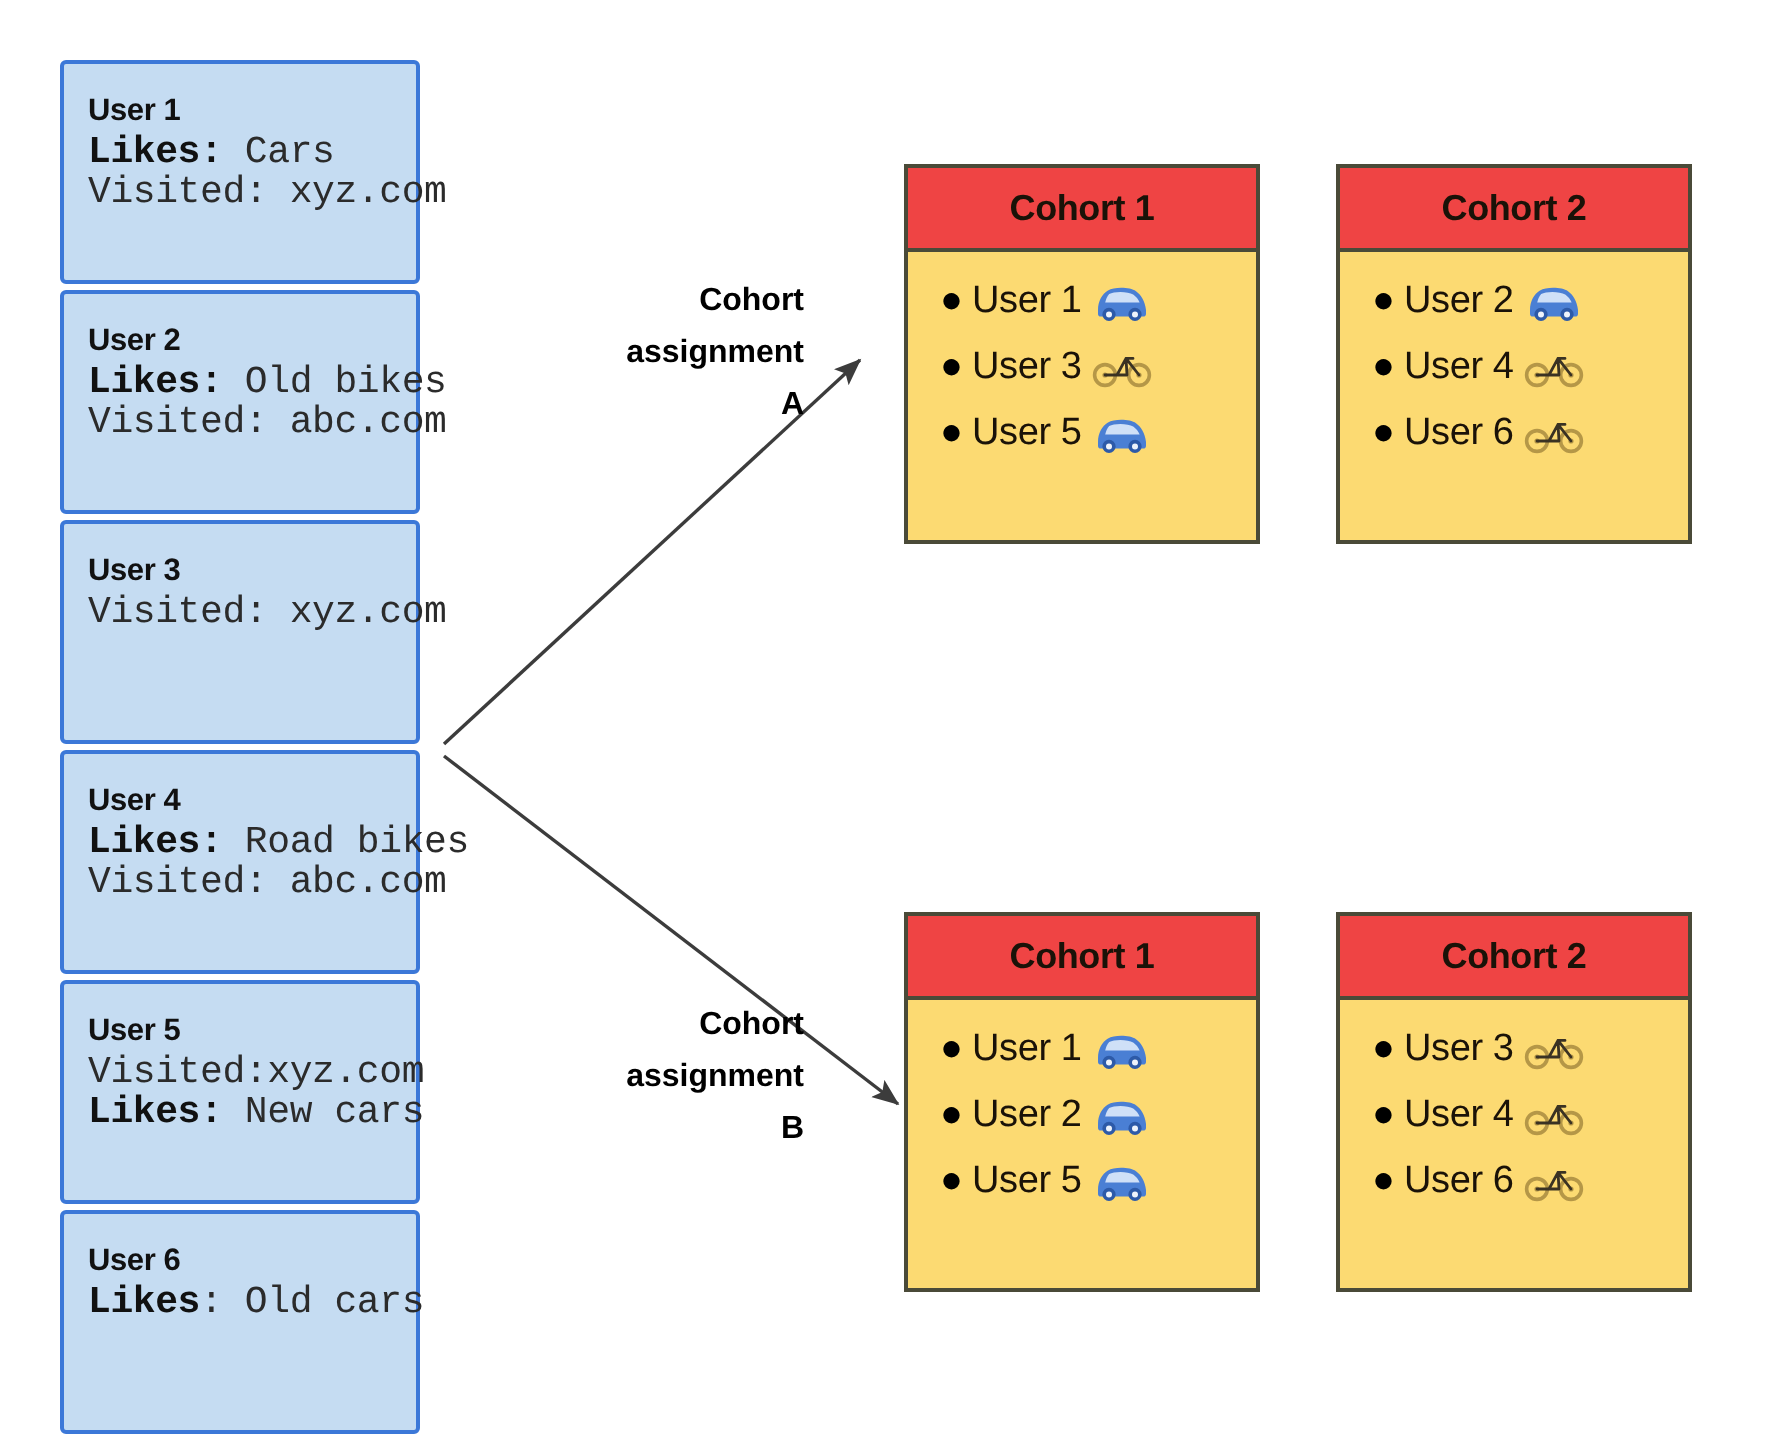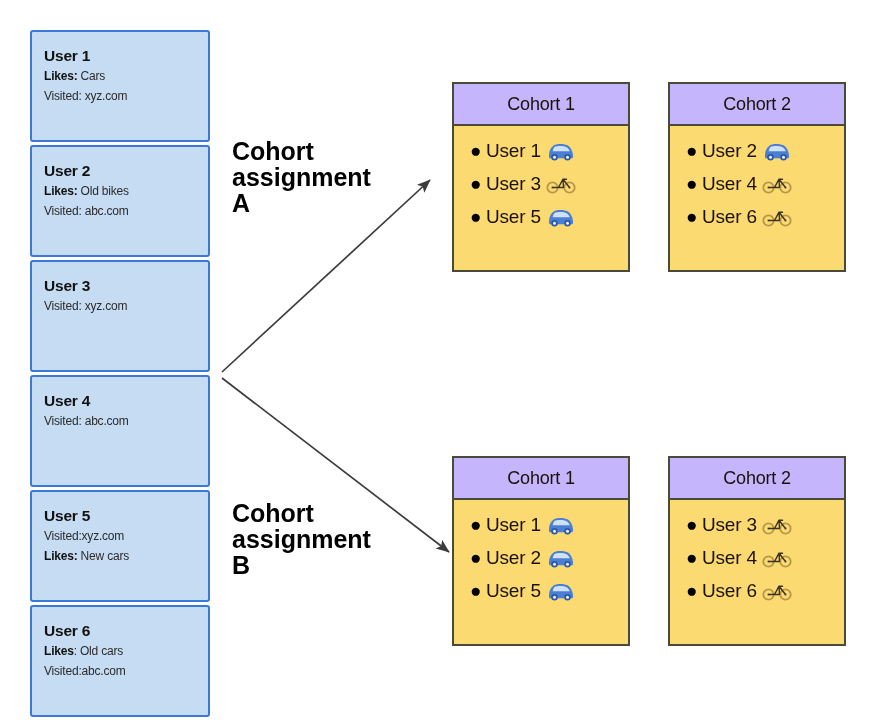--- a/index.html
+++ b/index.html
@@ -42,67 +42,67 @@
   }
   .user-card .u-name {
     font-family: "Liberation Sans", sans-serif;
     font-weight: bold;
     font-size: 15.5px;
     line-height: 20px;
     letter-spacing: -0.2px;
     color: #111111;
   }
   .user-card .u-line {
-    font-family: Liberation Sans, sans-serif;
-    font-size: 12px;
+    font-family: Liberation Mono, monospace;
+    font-size: 19px;
     line-height: 20px;
     letter-spacing: -0.2px;
     color: #2b2b2b;
     white-space: pre;
   }
   .user-card .u-line b {
     font-weight: bold;
     color: #111111;
   }
 
   
   .assign-label {
     position: absolute;
     font-family: "Liberation Sans", sans-serif;
     font-weight: bold;
-    font-size: 25px;
+    font-size: 16px;
     line-height: 26px;
-    text-align: left;
+    text-align: right;
     color: #000000;
     width: 170px;
   }
   #assign-a { left: 232px; top: 138px; }
   #assign-b { left: 232px; top: 500px; }
 
   
   .cohort-box {
     position: absolute;
     box-sizing: border-box;
     width: 178px;
     height: 190px;
     background: #fcda72;
     border: 2px solid #4a4a38;
     display: flex;
     flex-direction: column;
   }
   .cohort-head {
     box-sizing: border-box;
     height: 42px;
-    background: #c4b5fd;
+    background: #ef4444;
     border-bottom: 2px solid #4a4a38;
     display: flex;
     align-items: center;
     justify-content: center;
     font-family: "Liberation Sans", sans-serif;
-    font-weight: normal;
+    font-weight: bold;
     font-size: 18px;
     letter-spacing: -0.2px;
     color: #1a1208;
   }
   .cohort-list {
     list-style: none;
     margin: 0;
     padding: 8px 0 0 16px;
   }
   .cohort-list li {
@@ -156,31 +156,31 @@
     <div class="u-name">User 2</div>
     <div class="u-line"><b>Likes:</b><span> Old bikes</span></div>
     <div class="u-line">Visited: abc.com</div>
   </div>
   <div class="user-card">
     <div class="u-name">User 3</div>
     <div class="u-line">Visited: xyz.com</div>
   </div>
   <div class="user-card">
     <div class="u-name">User 4</div>
+    <div class="u-line"><b>Likes:</b><span> Road bikes</span></div>
     <div class="u-line">Visited: abc.com</div>
   </div>
   <div class="user-card">
     <div class="u-name">User 5</div>
     <div class="u-line">Visited:xyz.com</div>
     <div class="u-line"><b>Likes:</b><span> New cars</span></div>
   </div>
   <div class="user-card">
     <div class="u-name">User 6</div>
     <div class="u-line"><b>Likes</b><span>: Old cars</span></div>
-    <div class="u-line">Visited:abc.com</div>
   </div>
 </div>
 
 <div class="assign-label" id="assign-a">
   <div>Cohort</div>
   <div>assignment</div>
   <div>A</div>
 </div>
 <div class="assign-label" id="assign-b">
   <div>Cohort</div>

